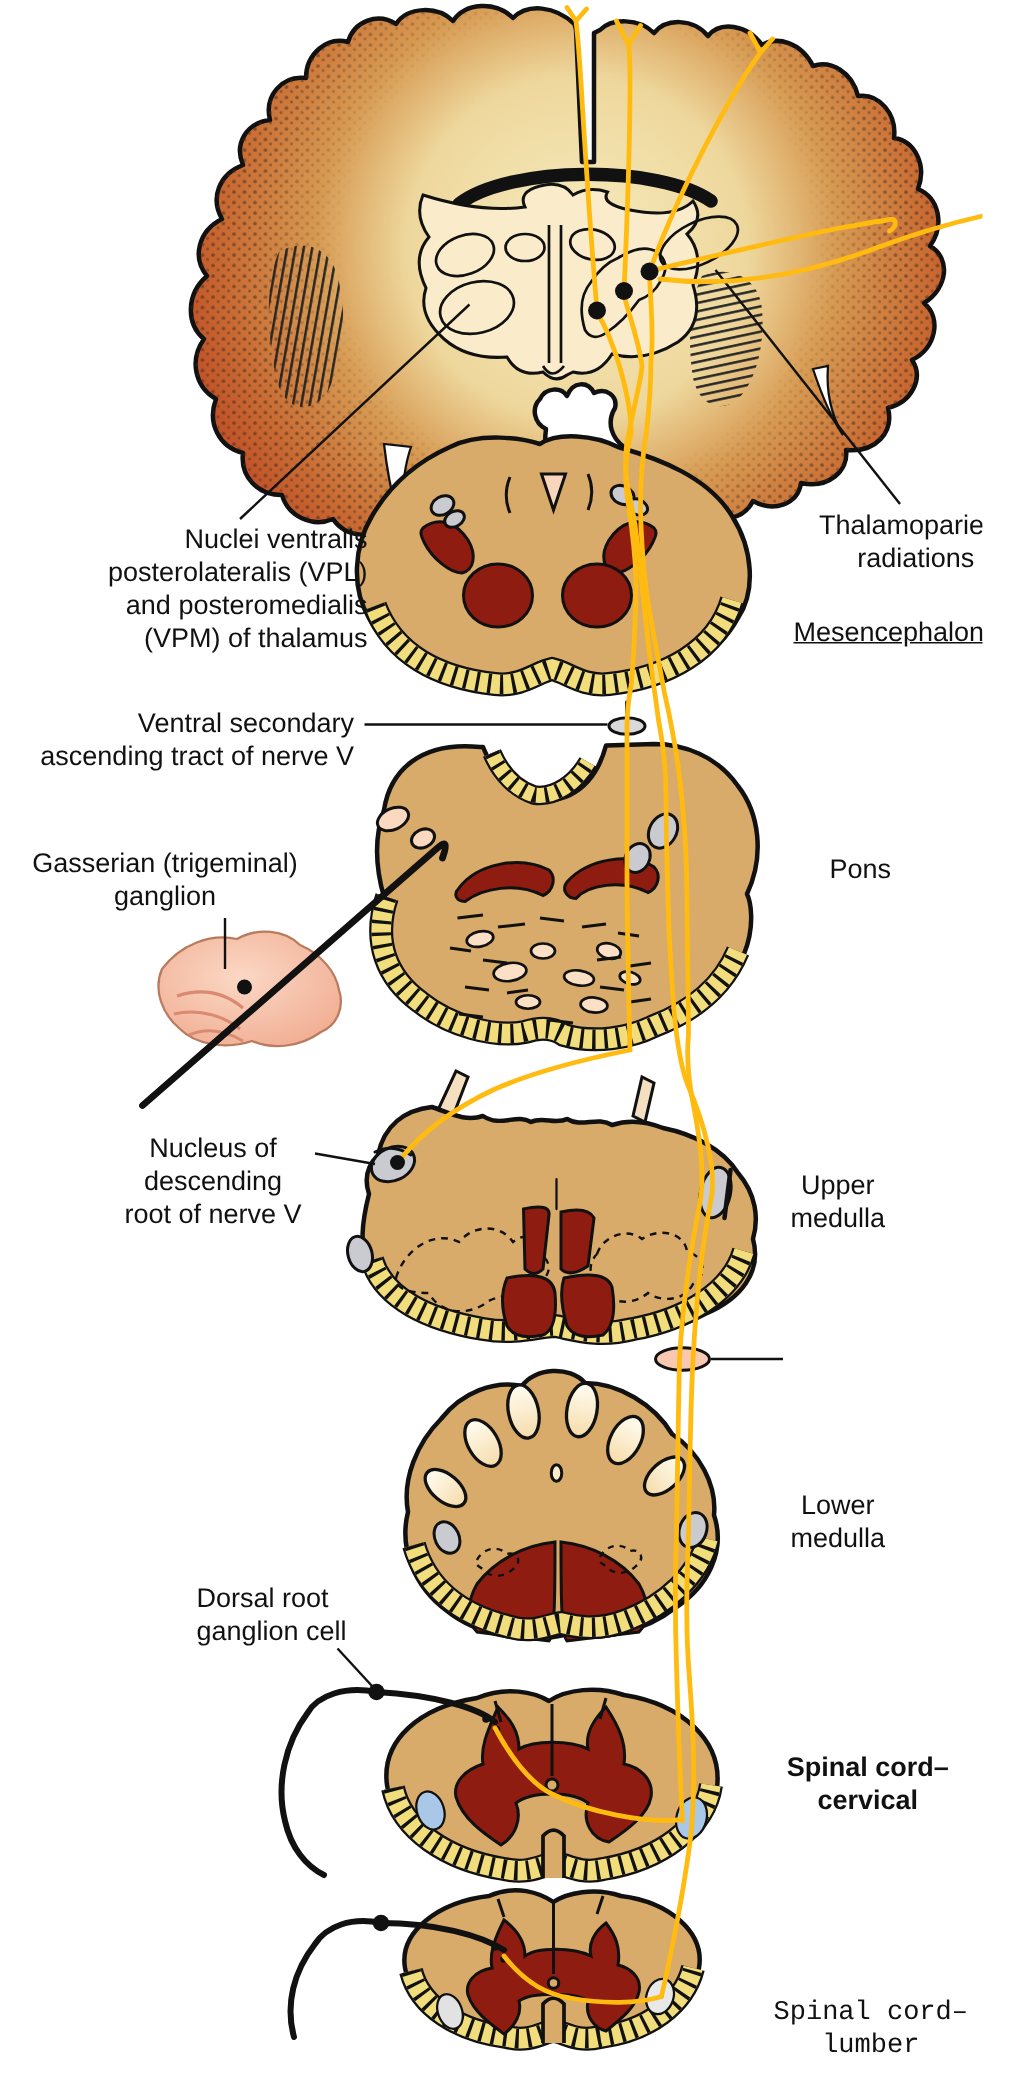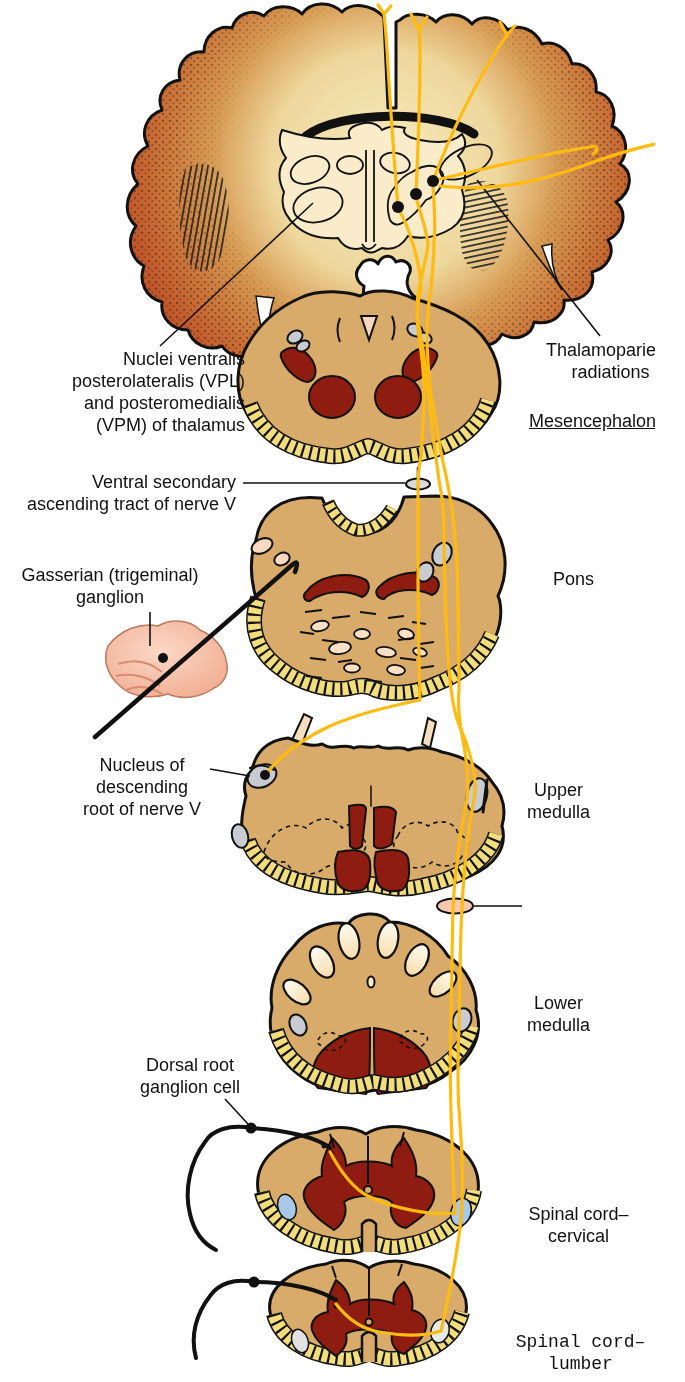--- a/index.html
+++ b/index.html
@@ -5,28 +5,28 @@
   html,body{margin:0;padding:0;background:#fff;}
   .stage{position:relative;width:655px;height:1382px;background:#fff;overflow:hidden;
          font-family:"Liberation Sans",sans-serif;}
   svg{position:absolute;left:0;top:0;}
   .lbl{position:absolute;font-size:18px;line-height:22px;color:var(--ink,#111);
        white-space:pre-line;text-align:center;}
   .l-vpl{left:27px;top:348px;width:218px;text-align:right;}
   .l-ventral{left:0px;top:471px;width:236px;text-align:right;}
   .l-gasserian{left:8px;top:564px;width:204px;}
   .l-nucleus{left:72px;top:754px;width:140px;text-align:center;}
-  .l-dorsal{left:116px;top:1054px;width:148px;text-align:center;}
+  .l-dorsal{left:131px;top:1054px;width:148px;text-align:left;}
   .l-thalamo{left:536px;top:339px;width:149px;}
   .l-mesenc{left:529px;top:410px;text-decoration:underline;}
   .l-pons{left:517px;top:568px;margin-left:36px;}
   .l-upper{left:527px;top:779px;}
   .l-lateral{left:527px;top:866px;}
   .l-lower{left:527px;top:992px;}
-  .l-cervical{left:502px;top:1203px;}
+  .l-cervical{left:502px;top:1167px;font-weight:bold;}
   .l-lumbar{left:506px;top:1331px;font-family:Liberation Mono, monospace;}
   .ribbon-edge{stroke:#111;stroke-width:16;fill:none;}
   .ribbon-base{stroke:var(--stripe,#f2dd7d);stroke-width:13;fill:none;}
   .ribbon-keys{stroke:#111;stroke-width:13;fill:none;stroke-dasharray:2.2 5.8;}
   .ribbon-edge.thin{stroke-width:13;} .ribbon-base.thin{stroke-width:10;} .ribbon-keys.thin{stroke-width:10;}
   .outline{stroke:#111;stroke-width:3;stroke-linejoin:round;}
   .tan{fill:var(--tan,#d8ab6a);}
   .dred{fill:var(--dark_red,#8f1c10);stroke:#111;stroke-width:2;}
   .grayblob{fill:var(--gray,#c9cbd0);stroke:#111;stroke-width:2;}
   .creamblob{fill:var(--cream,#faeccb);stroke:#111;stroke-width:2;}

